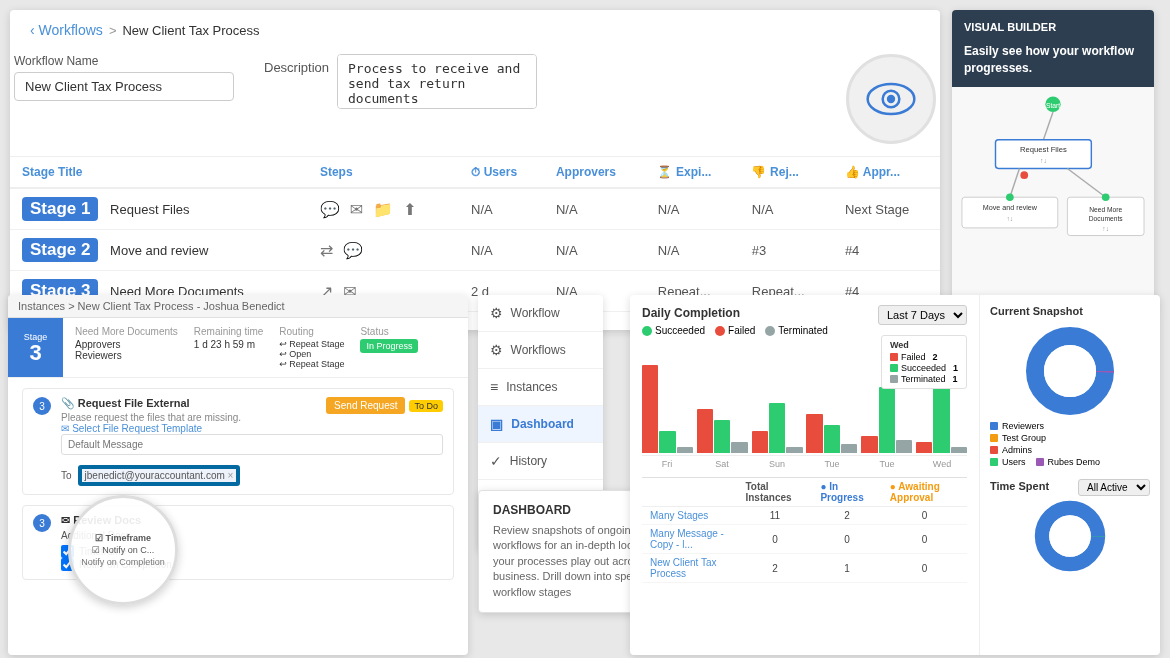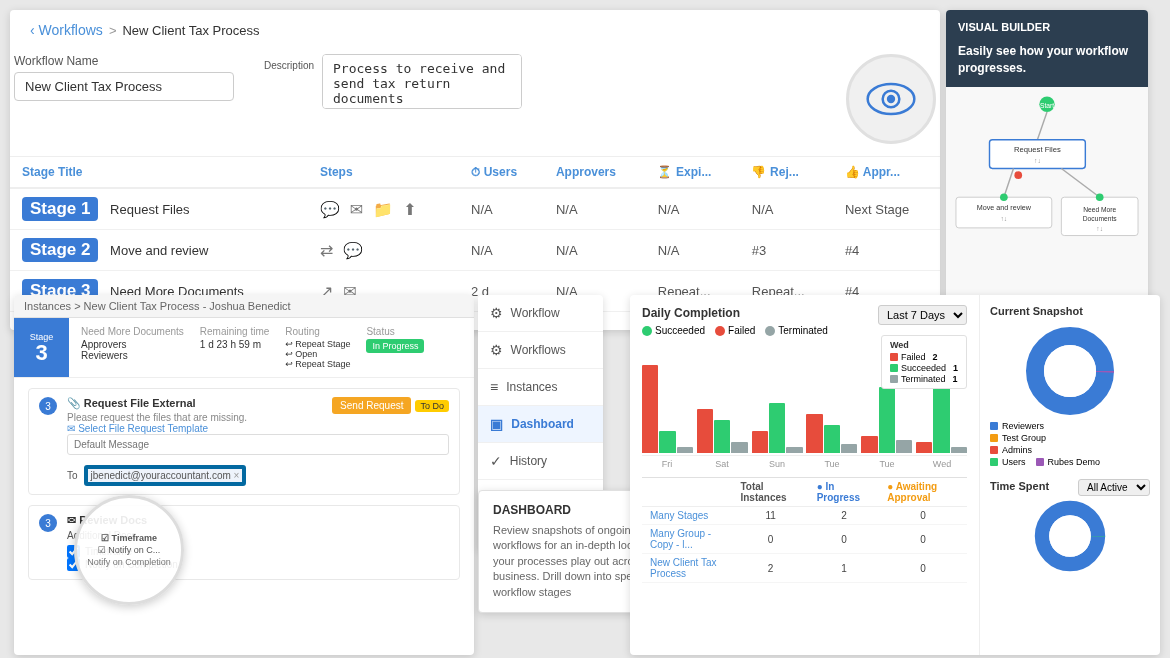--- a/index.html
+++ b/index.html
@@ -63,21 +63,21 @@
       border: 1px solid #ccc;
       border-radius: 4px;
       padding: 6px 10px;
       font-size: 13px;
       color: #333;
       width: 200px;
       height: 55px;
       resize: none;
     }
     .desc-field { display: flex; align-items: flex-start; gap: 8px; }
-    .desc-label { font-size: 10px; color: #555; font-weight: 500; margin-top: 6px; }
+    .desc-label { font-size: 13px; color: #555; font-weight: 500; margin-top: 6px; }
 
     
     .eye-container {
       margin-left: auto;
       width: 90px;
       height: 90px;
       border-radius: 50%;
       background: #f0f0f0;
       display: flex;
       align-items: center;
@@ -122,21 +122,21 @@
       font-size: 16px;
       margin-right: 4px;
       color: #777;
     }
     .steps-icons { display: flex; align-items: center; gap: 6px; }
 
     
     .right-panel {
       position: absolute;
       top: 10px;
-      right: 22px;
+      right: 16px;
       width: 202px;
       height: 305px;
       background: #fff;
       border-radius: 4px;
       box-shadow: 0 2px 8px rgba(0,0,0,0.15);
       overflow: hidden;
     }
     .vb-header {
       background: #2c3e50;
       color: #fff;
@@ -151,21 +151,21 @@
       flex: 1;
       height: 230px;
       position: relative;
       overflow: hidden;
     }
 
     
     .instance-panel {
       position: absolute;
       top: 295px;
-      left: 14px;
+      left: 8px;
       width: 460px;
       height: 360px;
       background: #fff;
       border-radius: 4px;
       box-shadow: 0 2px 8px rgba(0,0,0,0.15);
       overflow: hidden;
       font-size: 12px;
     }
     .instance-breadcrumb {
       background: #f5f5f5;
@@ -788,21 +788,21 @@
             </tr>
           </thead>
           <tbody id="workflow-table-body">
               <tr>
       <td style="color:#4a90d9; cursor:pointer;">Many Stages</td>
       <td style="text-align:center;">11</td>
       <td style="text-align:center;">2</td>
       <td style="text-align:center;">0</td>
     </tr>
               <tr>
-      <td style="color:#4a90d9; cursor:pointer;">Many Group - Copy - l...</td>
+      <td style="color:#4a90d9; cursor:pointer;">Many Message - Copy - l...</td>
       <td style="text-align:center;">0</td>
       <td style="text-align:center;">0</td>
       <td style="text-align:center;">0</td>
     </tr>
               <tr>
       <td style="color:#4a90d9; cursor:pointer;">New Client Tax Process</td>
       <td style="text-align:center;">2</td>
       <td style="text-align:center;">1</td>
       <td style="text-align:center;">0</td>
     </tr>

